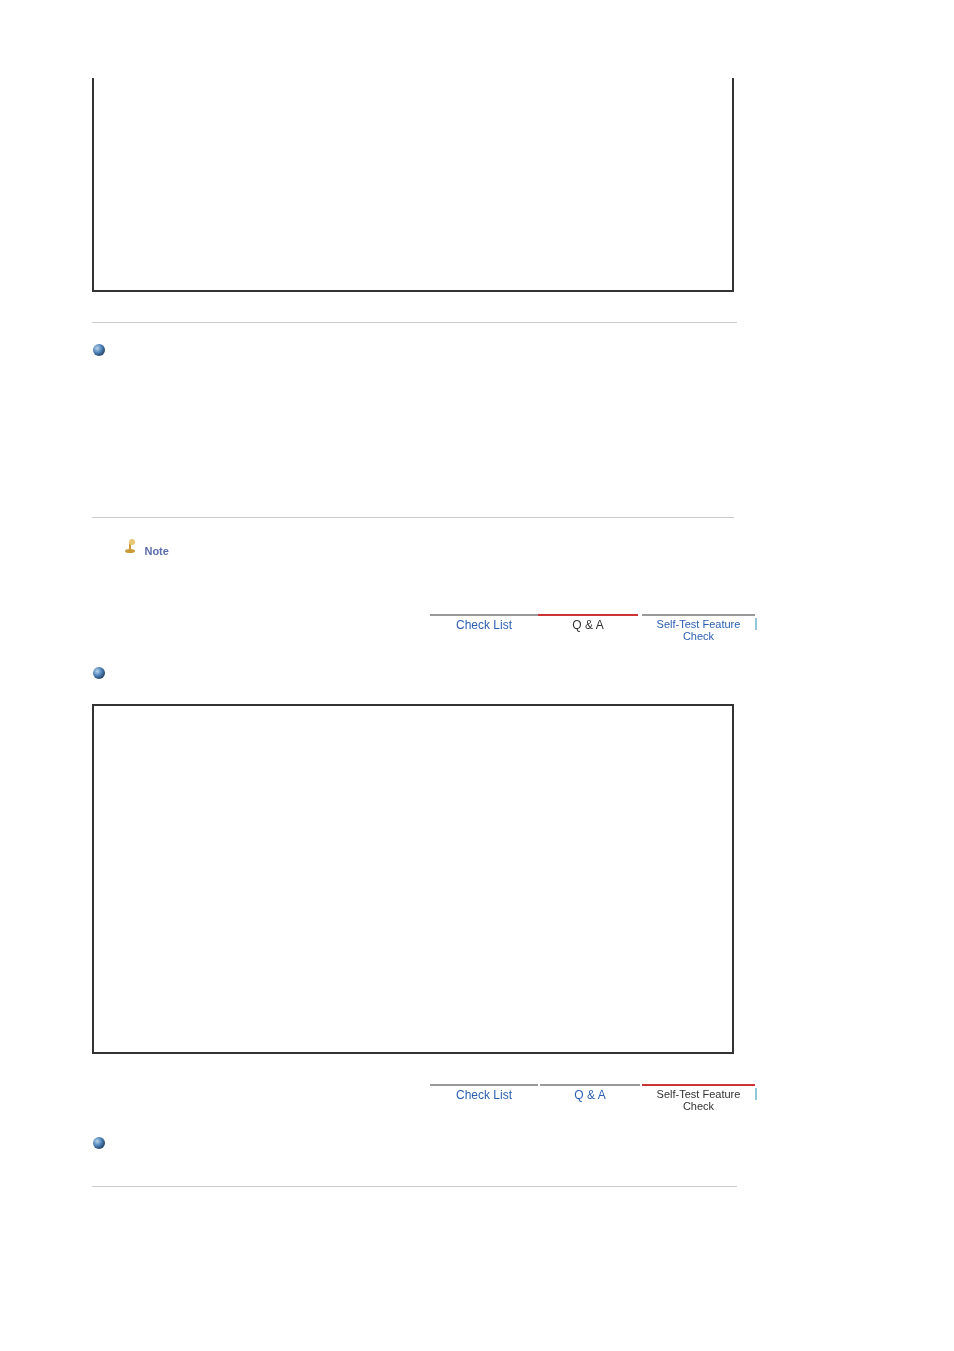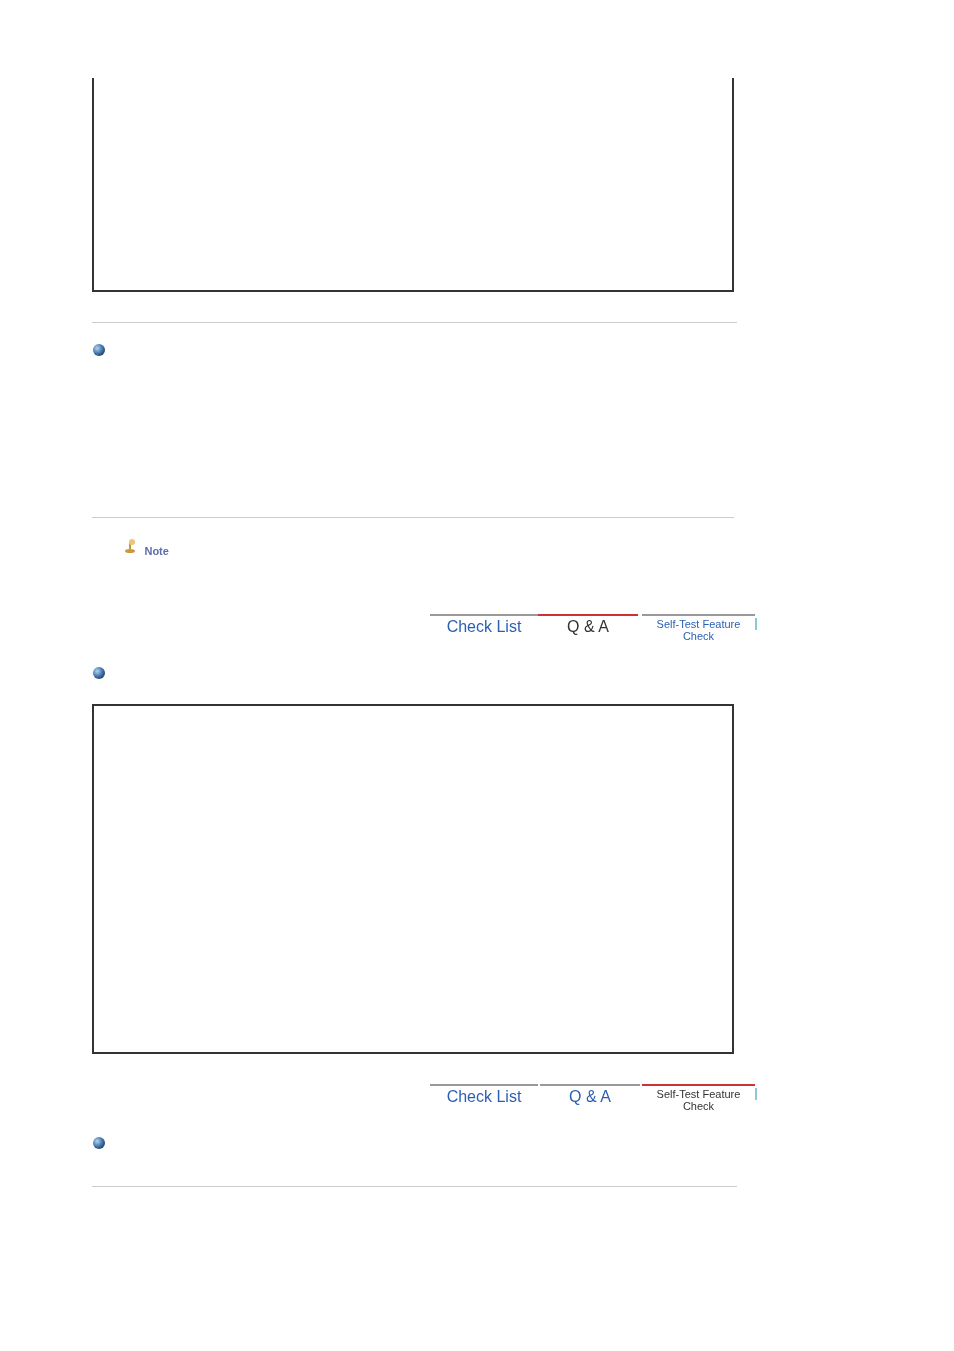--- a/index.html
+++ b/index.html
@@ -75,21 +75,21 @@
       position: relative;
       margin-top: 30px;
       height: 22px;
       width: 664px;
     }
     .tab {
       position: absolute;
       top: 0;
       width: 108px;
       text-align: center;
-      font-size: 16px;
+      font-size: 12px;
       padding-top: 4px;
       height: 20px;
     }
     .tab-border {
       position: absolute;
       top: 0;
       left: 0;
       right: 0;
       height: 2px;
     }

